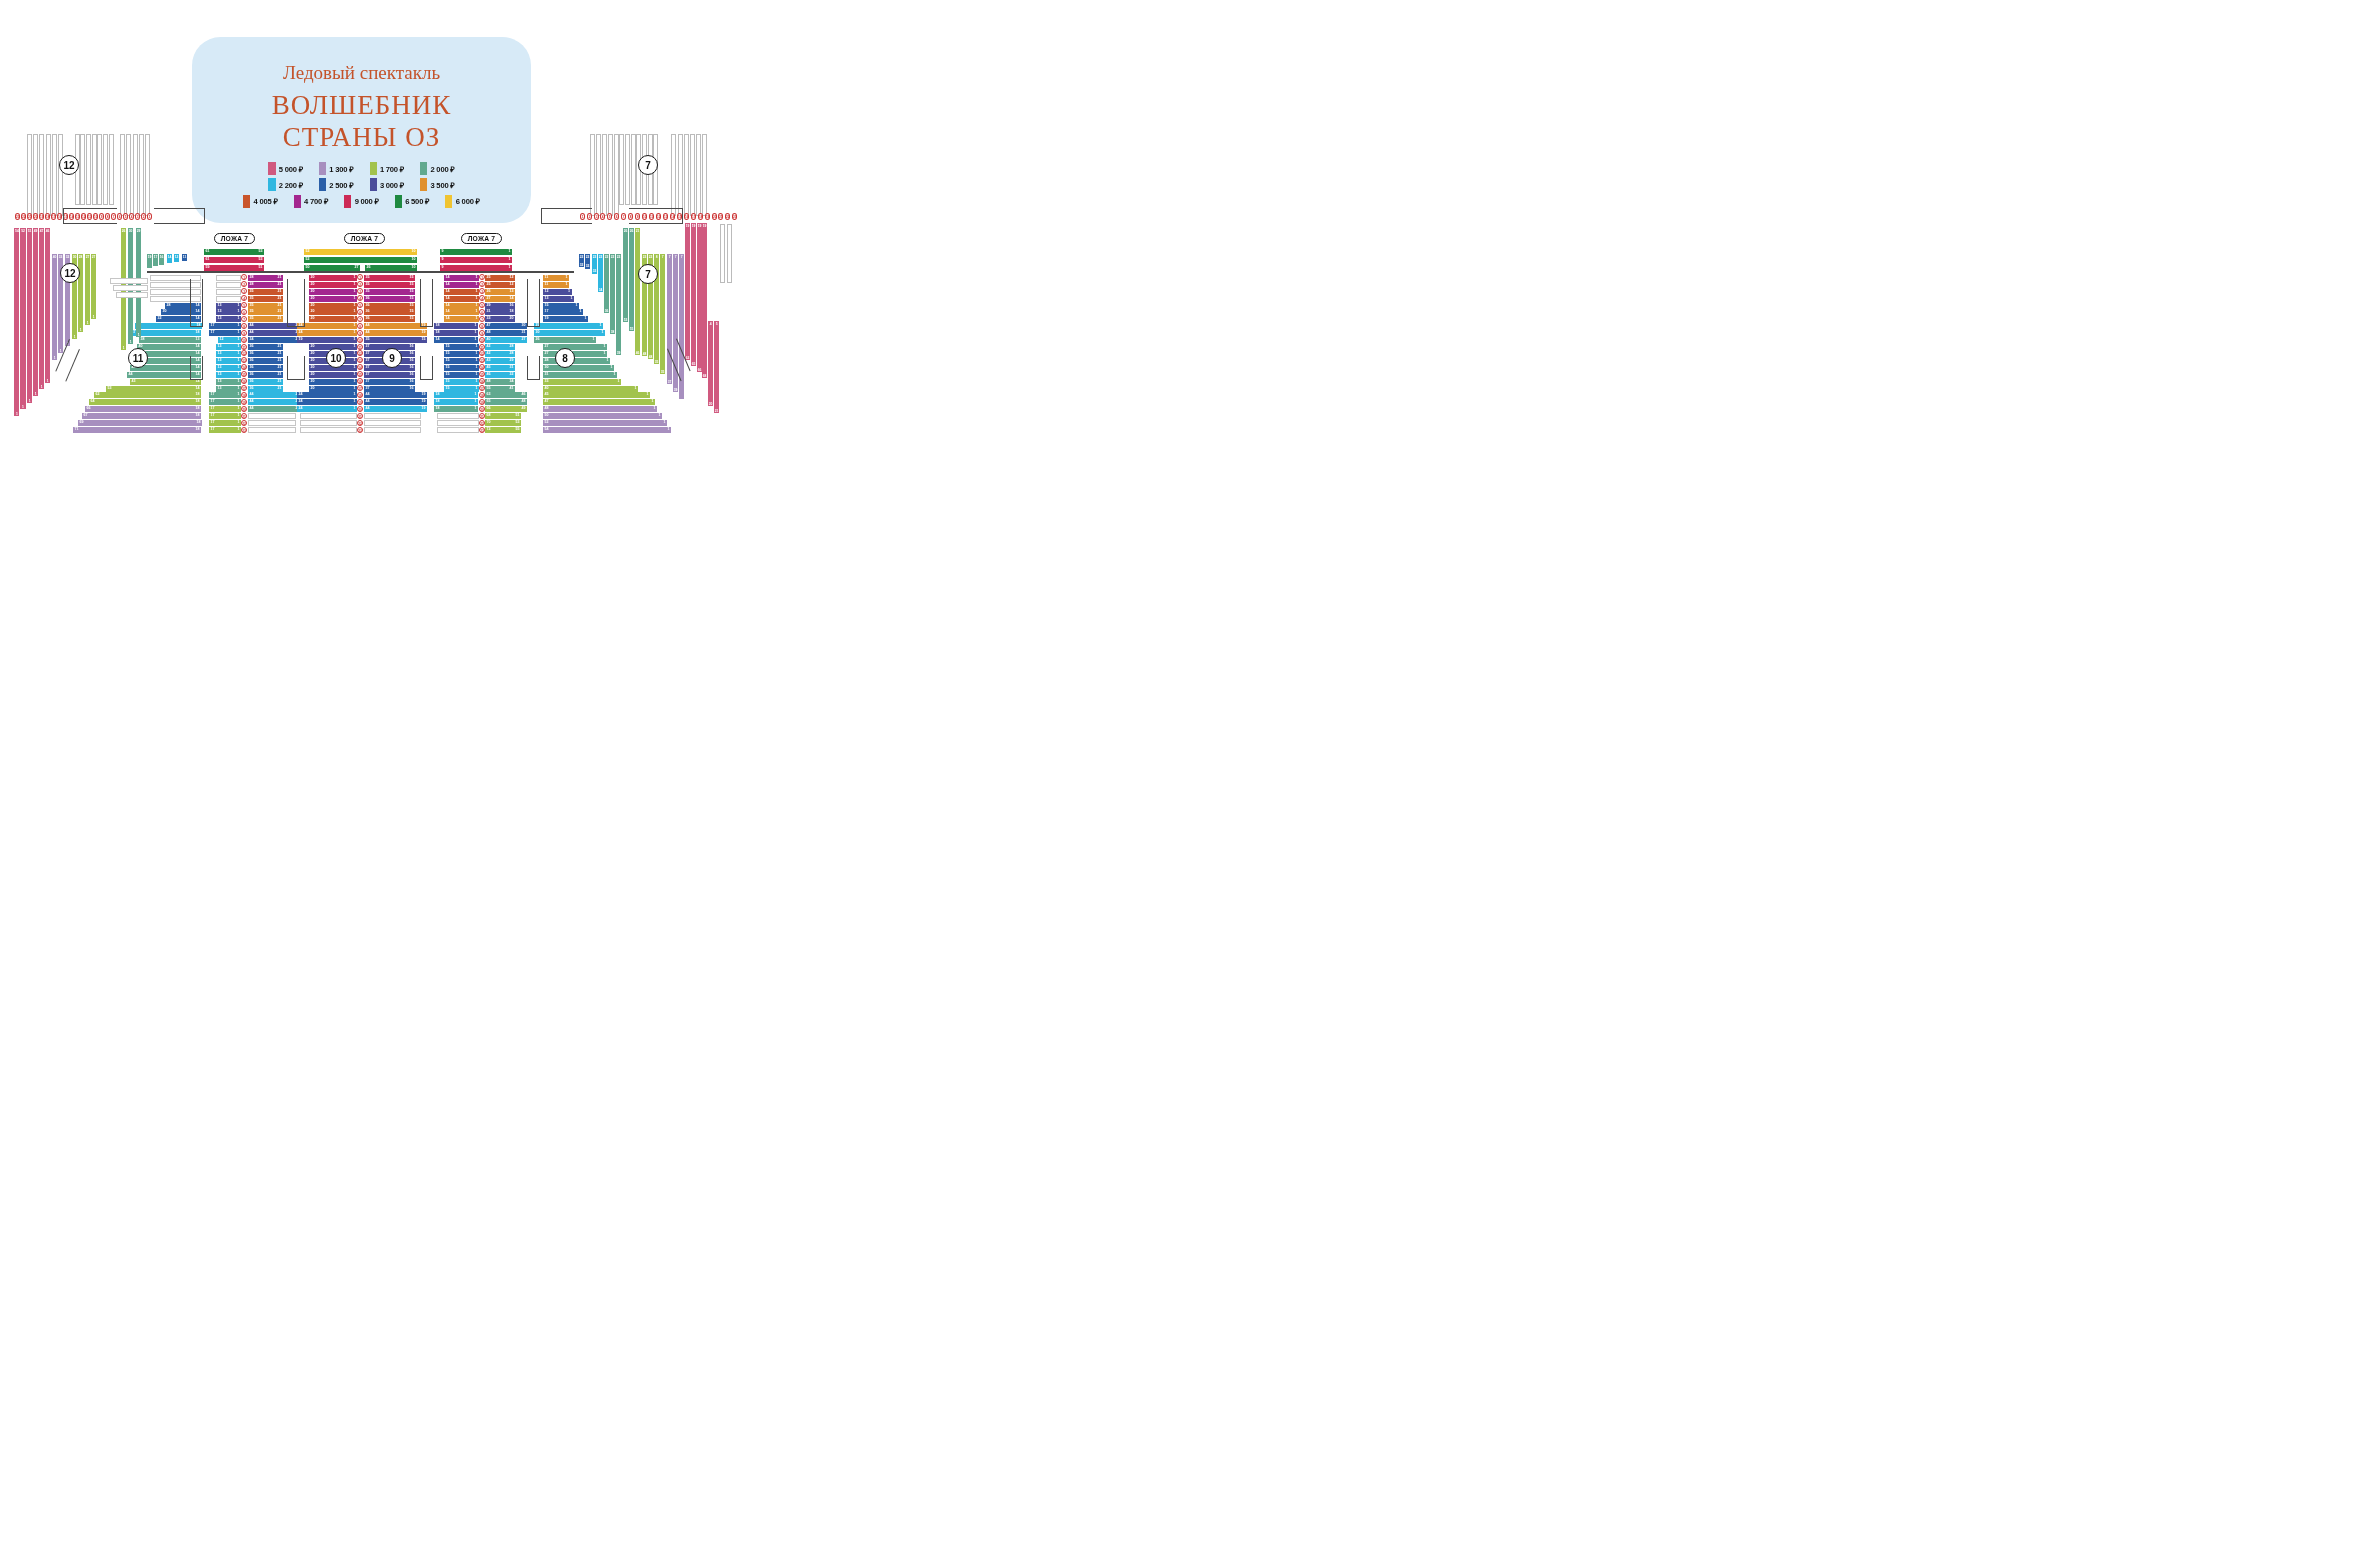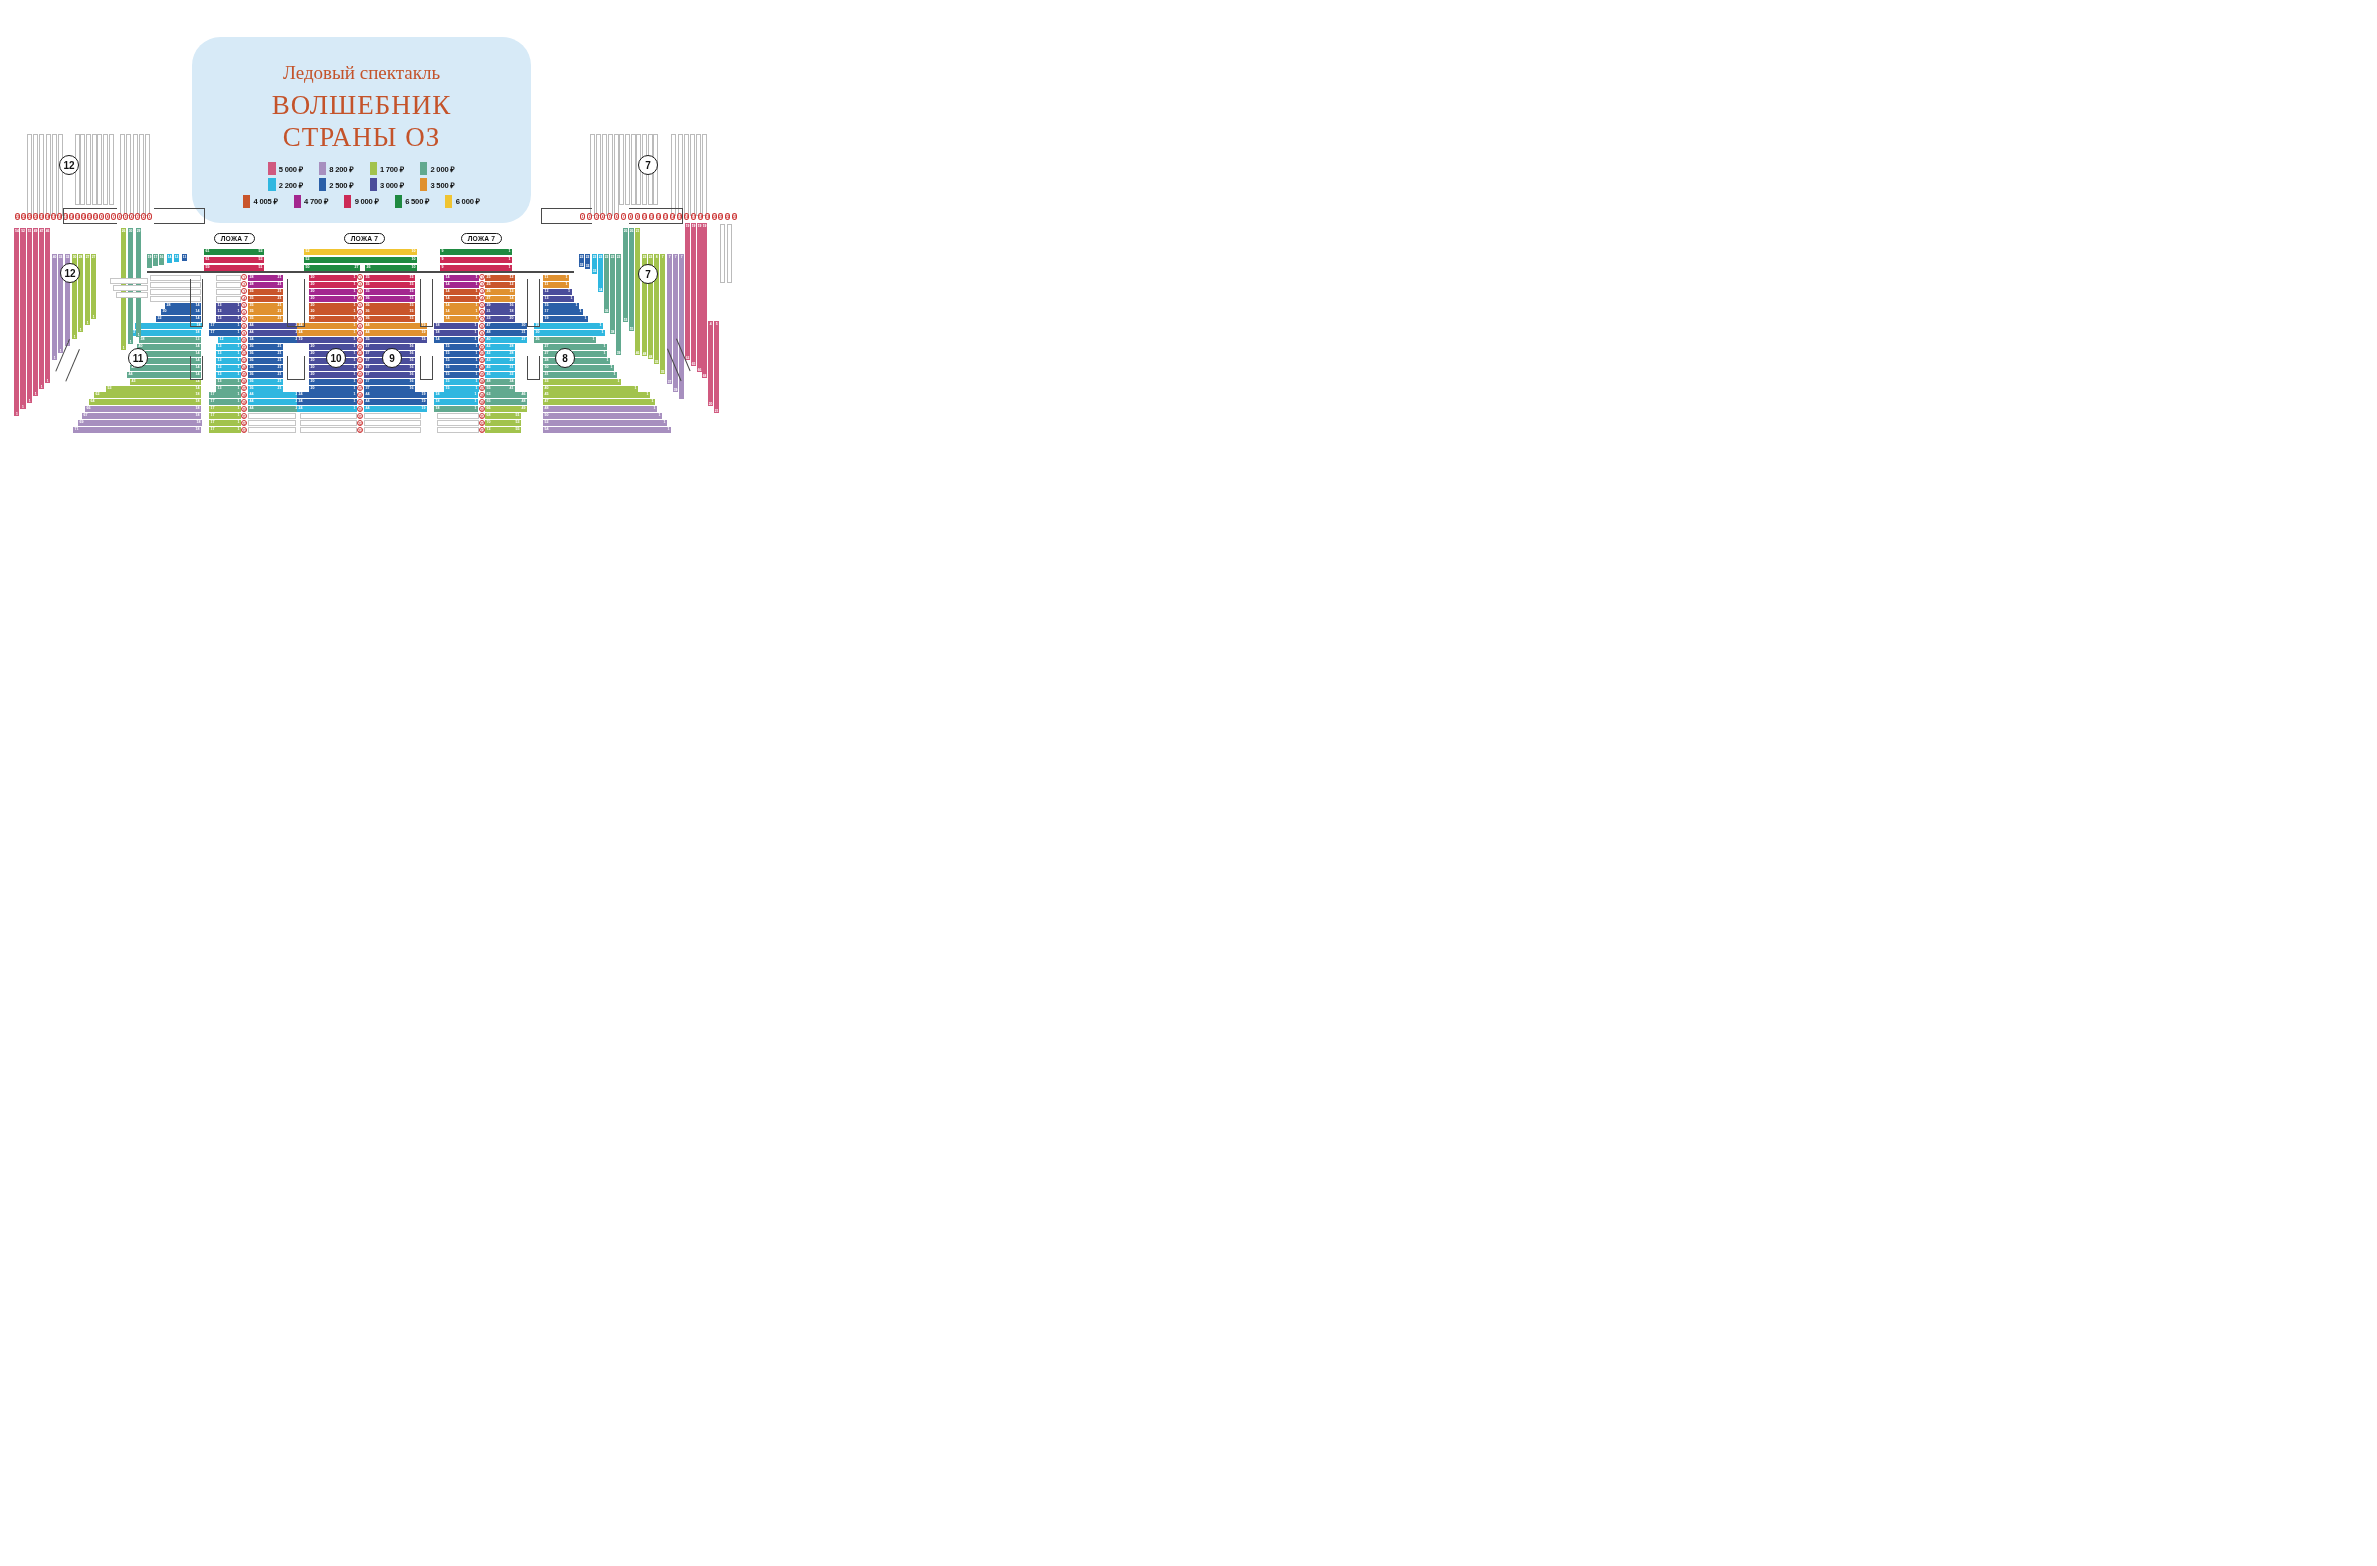--- a/index.html
+++ b/index.html
@@ -46,21 +46,21 @@
     <div class="title2">ВОЛШЕБНИК</div>
     <div class="title3">СТРАНЫ ОЗ</div>
     <div class="legend">
         <div class="lrow">
           <div class="litem">
             <div class="lsw" style="background: rgb(208, 89, 127);"></div>
             <div class="llab">5 000 ₽</div>
           </div>
           <div class="litem">
             <div class="lsw" style="background: rgb(167, 143, 191);"></div>
-            <div class="llab">8 200 ₽</div>
+            <div class="llab">1 300 ₽</div>
           </div>
           <div class="litem">
             <div class="lsw" style="background: rgb(162, 195, 77);"></div>
             <div class="llab">1 700 ₽</div>
           </div>
           <div class="litem">
             <div class="lsw" style="background: rgb(97, 169, 143);"></div>
             <div class="llab">2 000 ₽</div>
           </div>
         </div>

